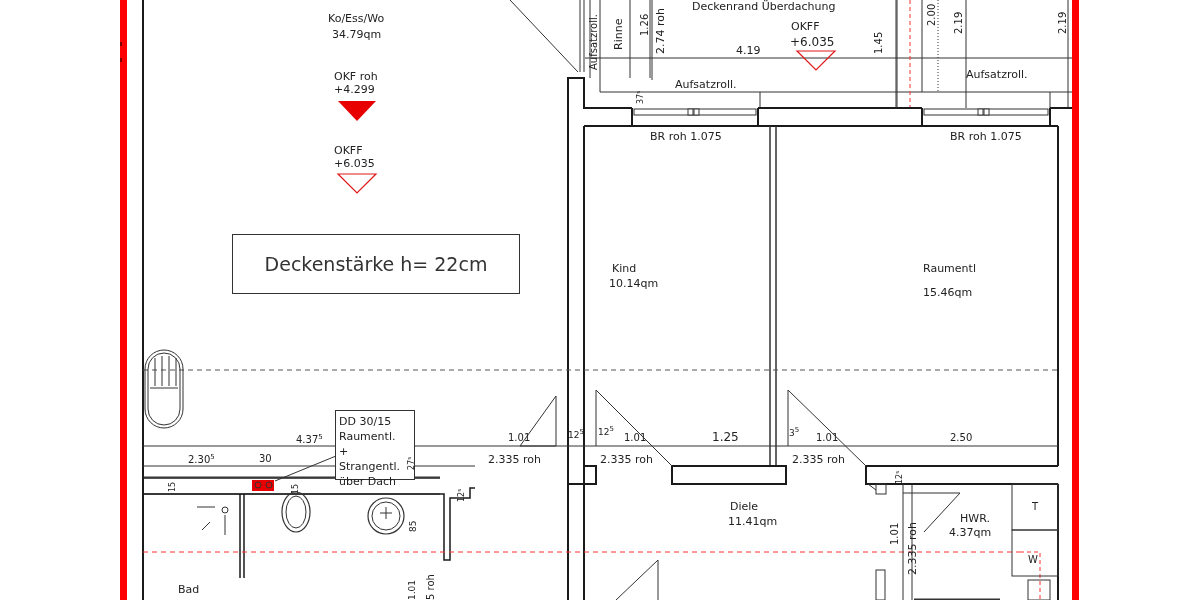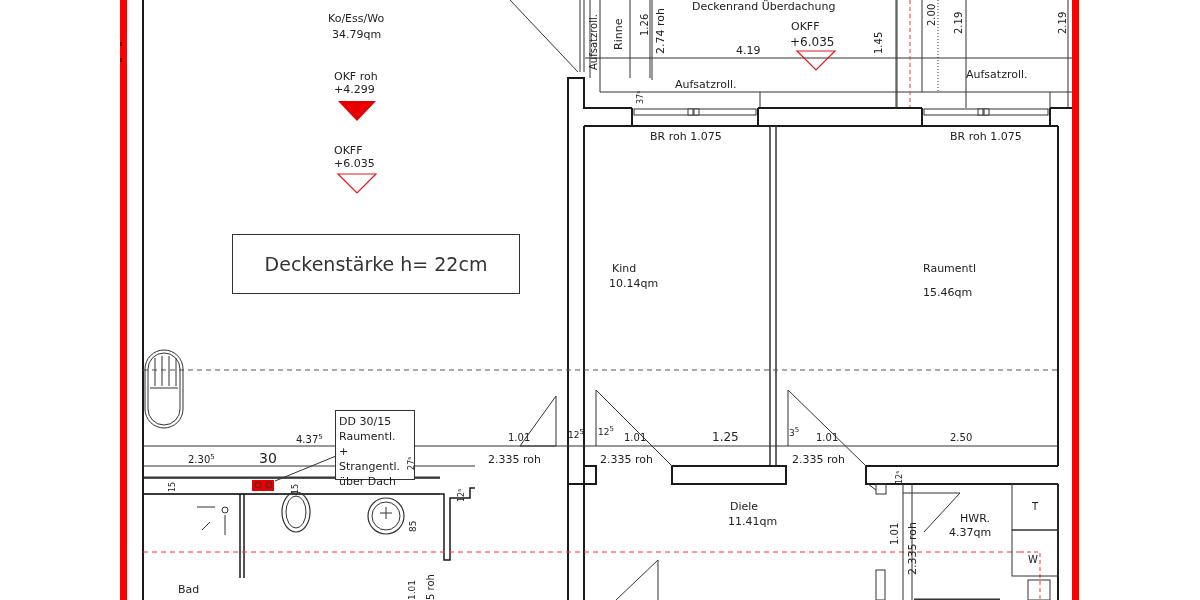--- a/index.html
+++ b/index.html
@@ -207,21 +207,21 @@
 
 <div class="boxnote ddnote">
   <div>DD 30/15</div>
   <div>Raumentl.</div>
   <div>+ Strangentl.</div>
   <div>über Dach</div>
 </div>
 
 <div class="lbl" style="left:296px;top:431px;font-size:10px;"><span>4.37</span><span class="sup">5</span></div>
 <div class="lbl" style="left:188px;top:451px;font-size:10px;"><span>2.30</span><span class="sup">5</span></div>
-<div class="lbl" style="left:259px;top:452px;font-size:14px;">30</div>
+<div class="lbl" style="left:259px;top:452px;font-size:10px;">30</div>
 <div class="lbl rot" style="left:405px;top:470px;font-size:8px;">27⁵</div>
 <div class="lbl rot" style="left:166px;top:492px;font-size:8px;">15</div>
 <div class="lbl rot" style="left:289px;top:494px;font-size:8px;">15</div>
 <div class="lbl rot" style="left:455px;top:502px;font-size:8px;">12⁵</div>
 <div class="lbl rot" style="left:407px;top:532px;font-size:9px;">85</div>
 <div class="lbl rot" style="left:406px;top:600px;font-size:9px;">1.01</div>
 <div class="lbl rot" style="left:424px;top:600px;font-size:10px;">5 roh</div>
 
 <div class="lbl" style="left:508px;top:431px;font-size:10px;">1.01</div>
 <div class="lbl" style="left:488px;top:453px;">2.335 roh</div>

